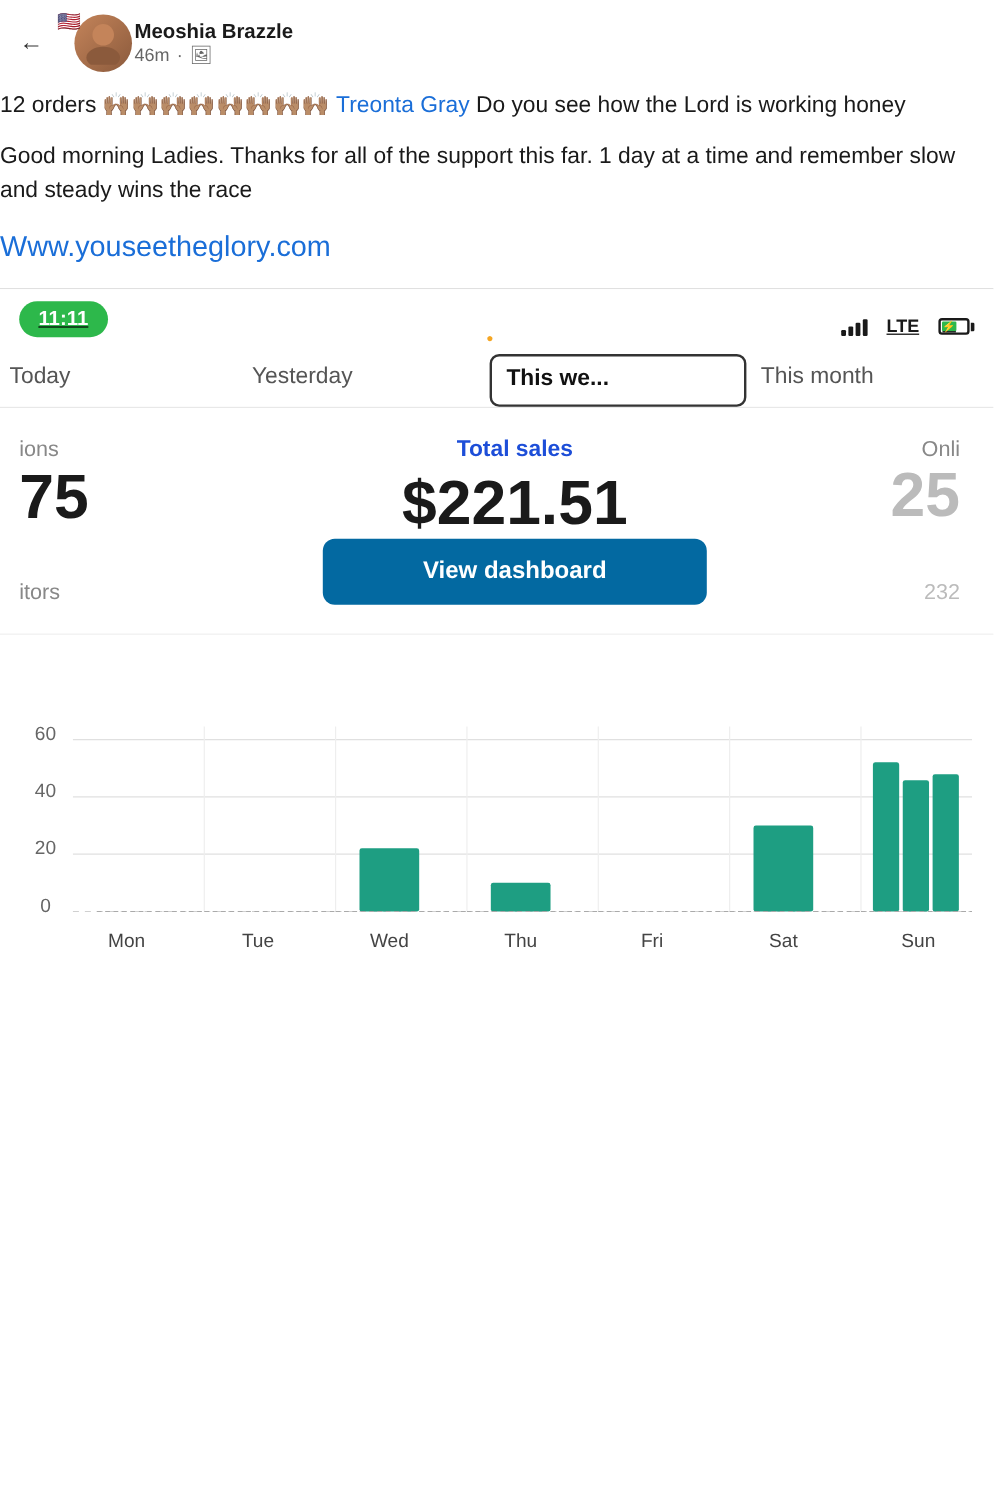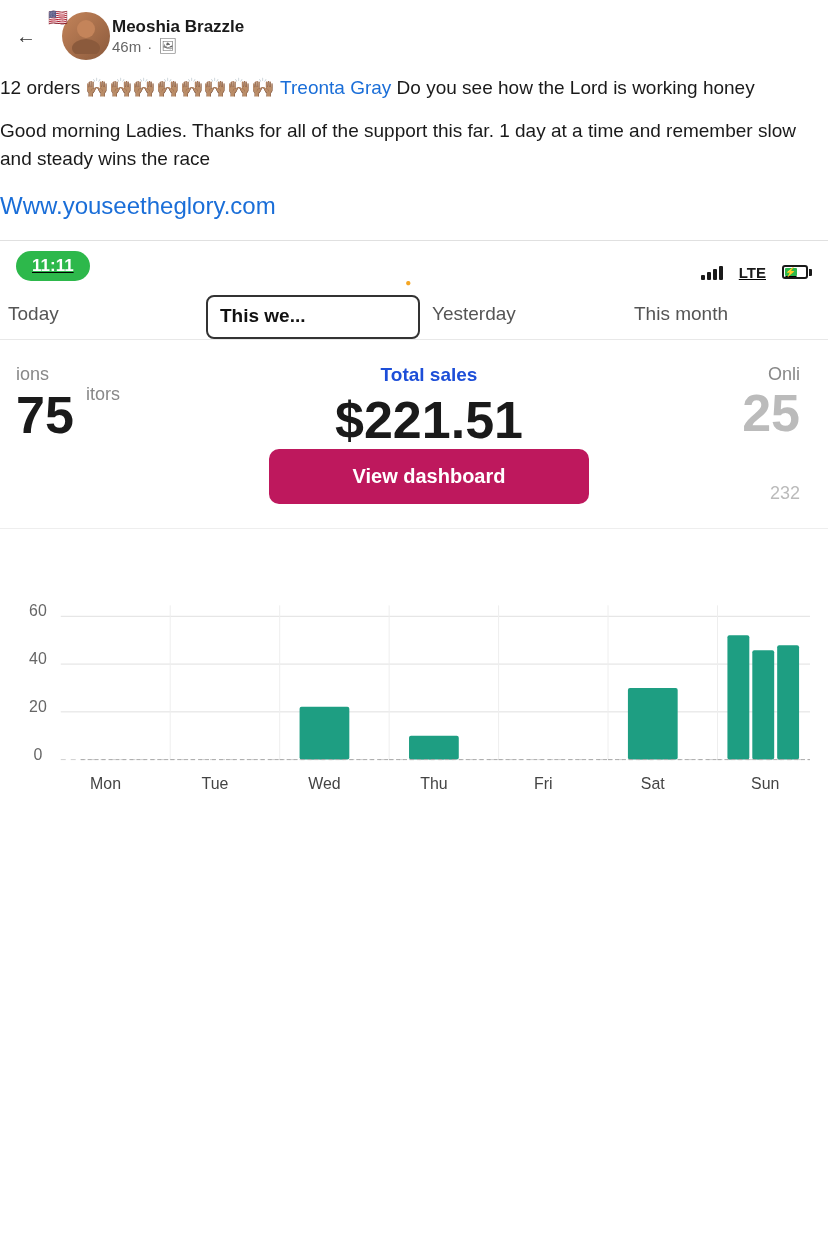--- a/index.html
+++ b/index.html
@@ -192,21 +192,21 @@
     .dashboard-section {
       display: flex;
       padding: 0;
       border-bottom: 1px solid #eee;
     }
 
     .left-col {
       width: 120px;
       padding: 24px 0 24px 16px;
       display: flex;
-      flex-direction: row;
+      flex-direction: column;
       justify-content: space-between;
     }
     .left-label {
       font-size: 18px;
       color: #888;
       margin-bottom: 2px;
     }
     .left-value {
       font-size: 52px;
       font-weight: 700;
@@ -237,21 +237,21 @@
       line-height: 1.1;
     }
     .center-col-orders {
       font-size: 19px;
       font-weight: 600;
       color: #333;
       margin-top: 6px;
       margin-bottom: 18px;
     }
     .view-dashboard-btn {
-      background: #be185d;
+      background: #0369a1;
       color: #fff;
       font-size: 20px;
       font-weight: 600;
       border: none;
       border-radius: 10px;
       padding: 16px 36px;
       cursor: pointer;
       width: 100%;
       max-width: 320px;
     }
@@ -336,22 +336,22 @@
       <div class="battery-body">
         <div class="battery-fill">⚡</div>
       </div>
       <div class="battery-tip"></div>
     </div>
   </div>
 </div>
 
 <div class="tab-bar">
   <div class="tab-item">Today</div>
+  <div class="tab-item">Yesterday</div>
   <div class="tab-item active">This we...</div>
-  <div class="tab-item">Yesterday</div>
   <div class="tab-item">This month</div>
 </div>
 
 <div class="dashboard-section">
   <div class="left-col">
     <div>
       <div class="left-label">ions</div>
       <div class="left-value">75</div>
     </div>
     <div>

